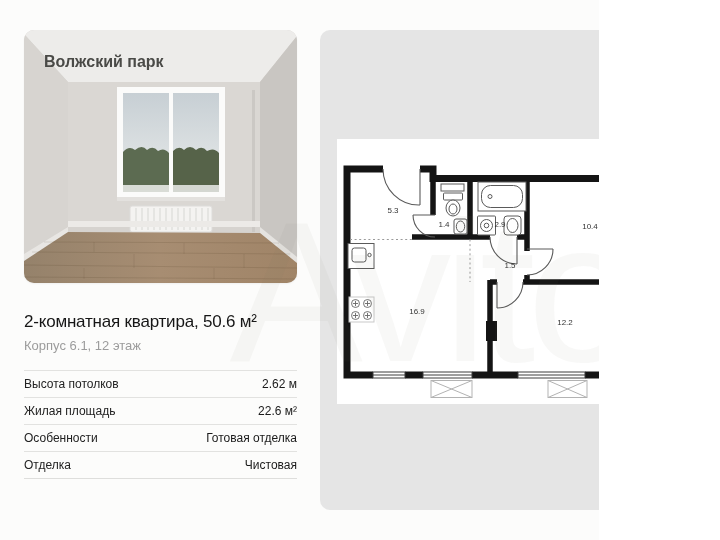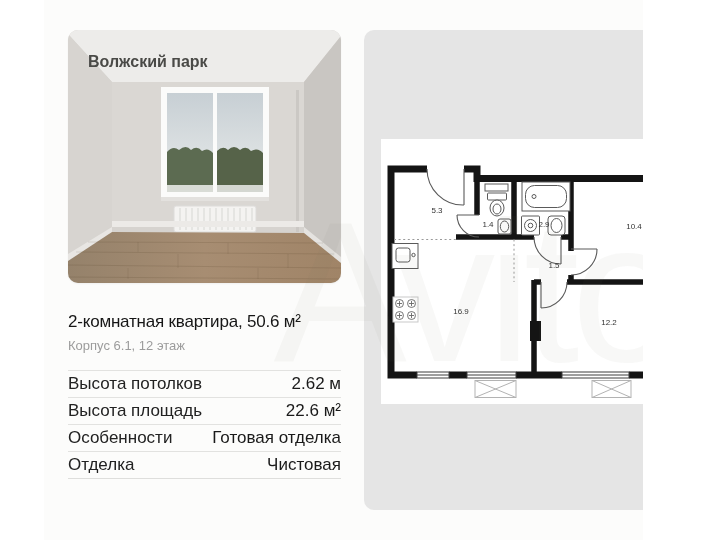--- a/index.html
+++ b/index.html
@@ -1,33 +1,33 @@
 <!DOCTYPE html>
 <html><head>
 <meta charset="utf-8">
 <style>
   html,body{margin:0;padding:0;}
   .stage{position:relative;width:599px;height:540px;background:#fcfcfb;overflow:hidden;
-         font-family:"Liberation Sans",sans-serif;margin-left:44px;}
+         font-family:"Liberation Sans",sans-serif;}
   svg text{font-family:"Liberation Sans",sans-serif;}
 
   
   .photo-card{position:absolute;left:24px;top:30px;width:273px;height:253px;
               border-radius:10px;overflow:hidden;box-shadow:0 1px 2px rgba(0,0,0,.05);}
   .photo-card svg{display:block;}
 
   
   .listing-title{position:absolute;left:24px;top:312px;width:280px;font-size:17px;
                  font-weight:400;color:#161616;letter-spacing:-.2px;white-space:nowrap;}
   .listing-subtitle{position:absolute;left:24px;top:338px;font-size:13px;color:#9c9c9c;}
 
   
   .specs{position:absolute;left:24px;top:370px;width:273px;border-bottom:1px solid #dededc;}
   .spec-row{display:flex;justify-content:space-between;align-items:center;height:26px;
-            border-top:1px solid #e2e2e0;font-size:17px;color:#1c1c1c;gap:16px;}
+            border-top:1px solid #e2e2e0;font-size:12px;color:#1c1c1c;gap:16px;}
   .spec-label{color:#222;}
   .spec-value{color:#1a1a1a;text-align:right;}
 
   
   .brand-logo{position:absolute;left:23px;top:483px;font-size:31px;font-weight:800;
               color:#FC4C02;letter-spacing:.5px;}
 
   
   .plan-card{position:absolute;left:320px;top:30px;width:370px;height:480px;
              background:#e5e5e5;border-radius:10px;}
@@ -101,21 +101,21 @@
 
   <div class="listing-title">2-комнатная квартира, 50.6 м²</div>
   <div class="listing-subtitle">Корпус 6.1, 12 этаж</div>
 
   <div class="specs">
     <div class="spec-row">
       <span class="spec-label">Высота потолков</span>
       <span class="spec-value">2.62 м</span>
     </div>
     <div class="spec-row">
-      <span class="spec-label">Высота площадь</span>
+      <span class="spec-label">Жилая площадь</span>
       <span class="spec-value">22.6 м²</span>
     </div>
     <div class="spec-row">
       <span class="spec-label">Особенности</span>
       <span class="spec-value">Готовая отделка</span>
     </div>
     <div class="spec-row">
       <span class="spec-label">Отделка</span>
       <span class="spec-value">Чистовая</span>
     </div>

